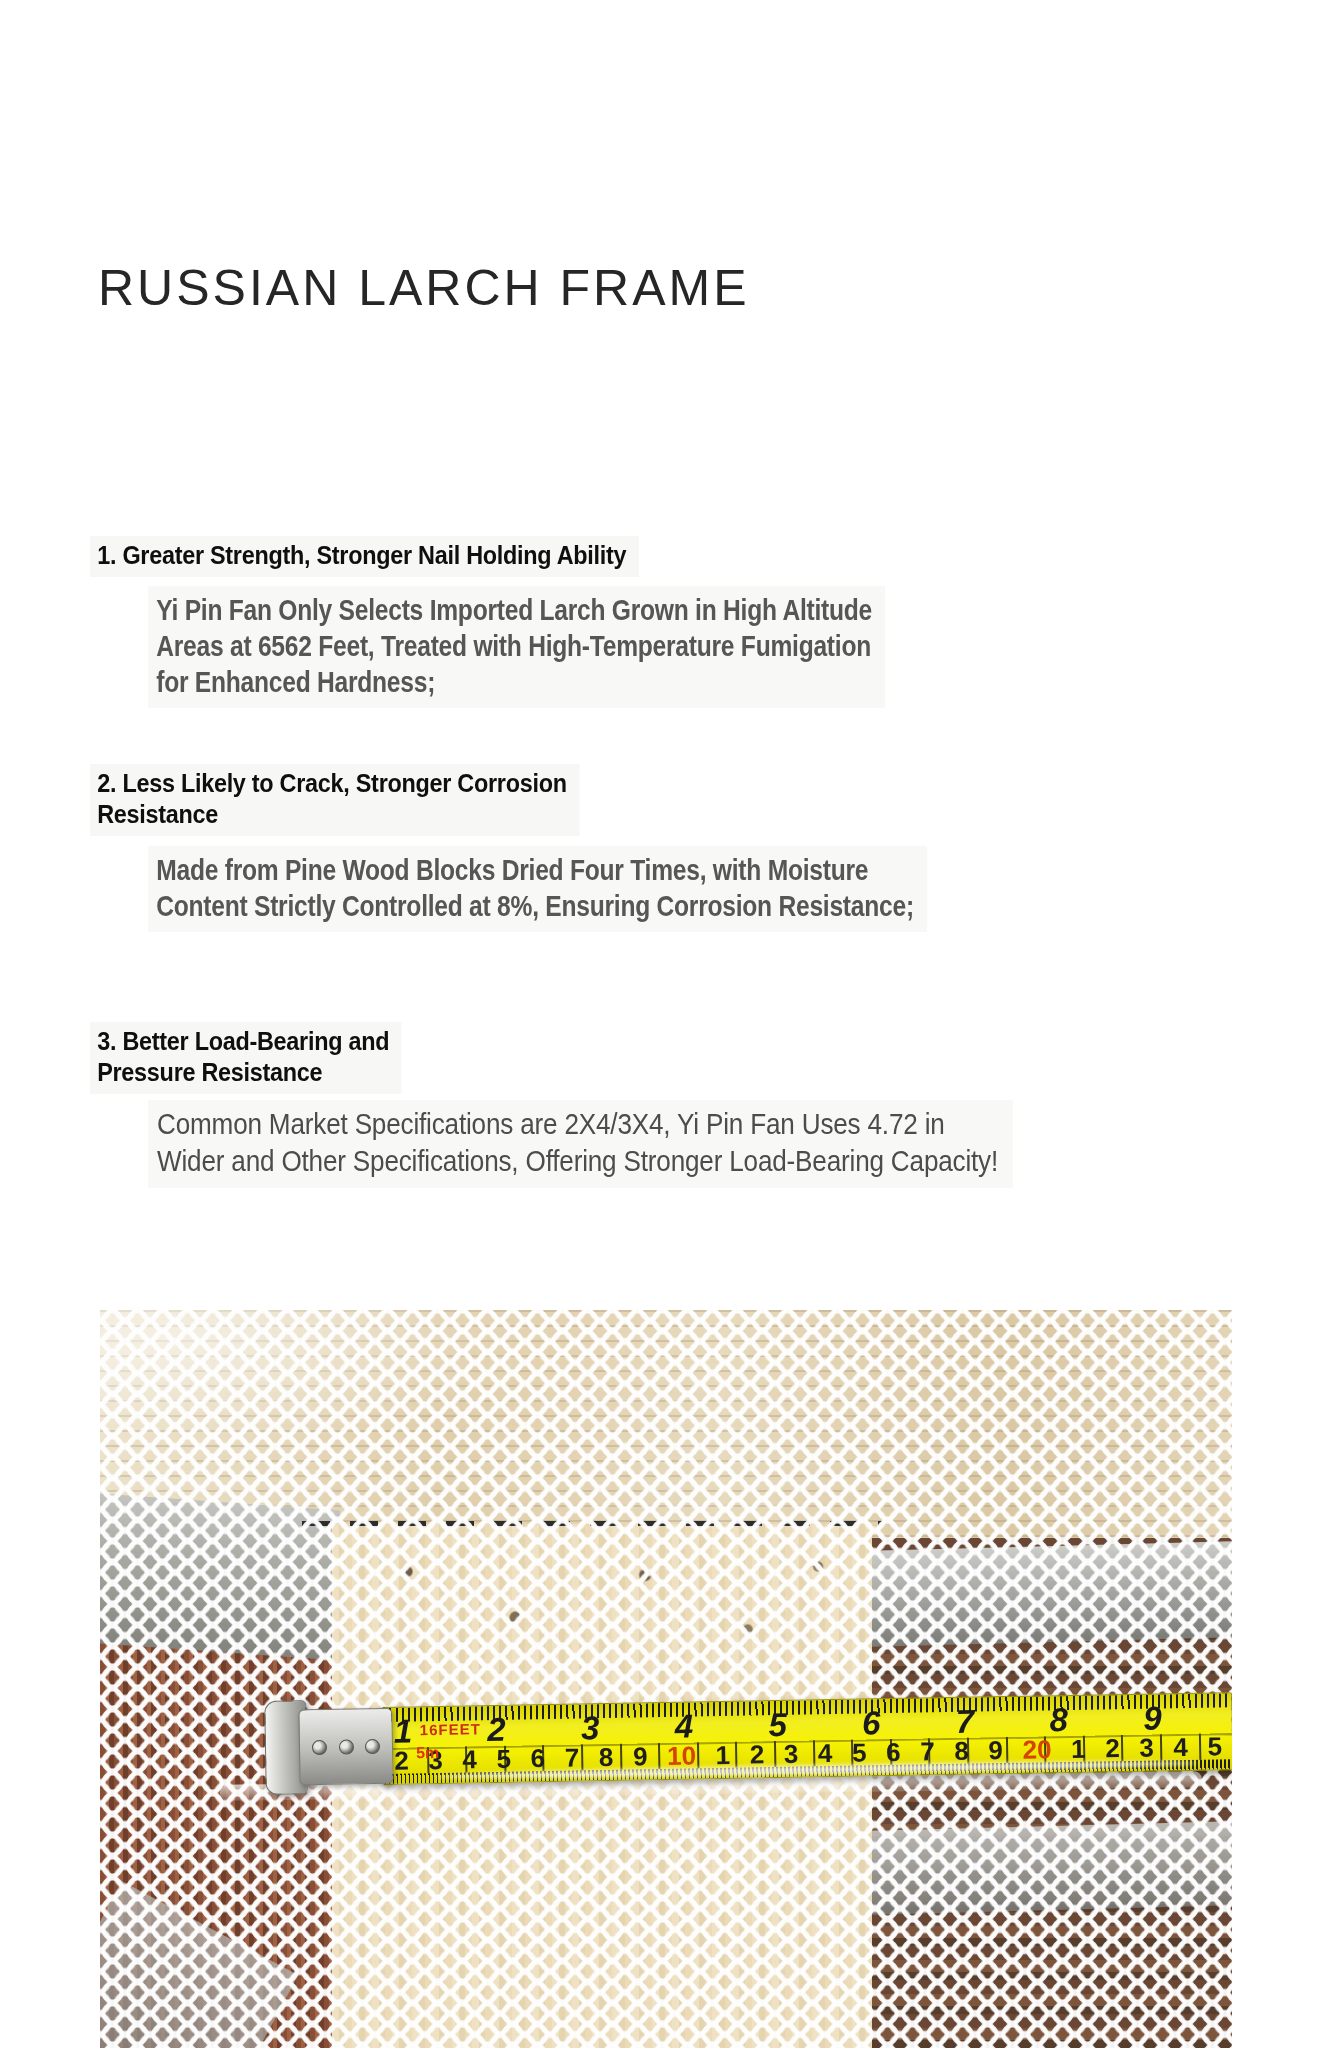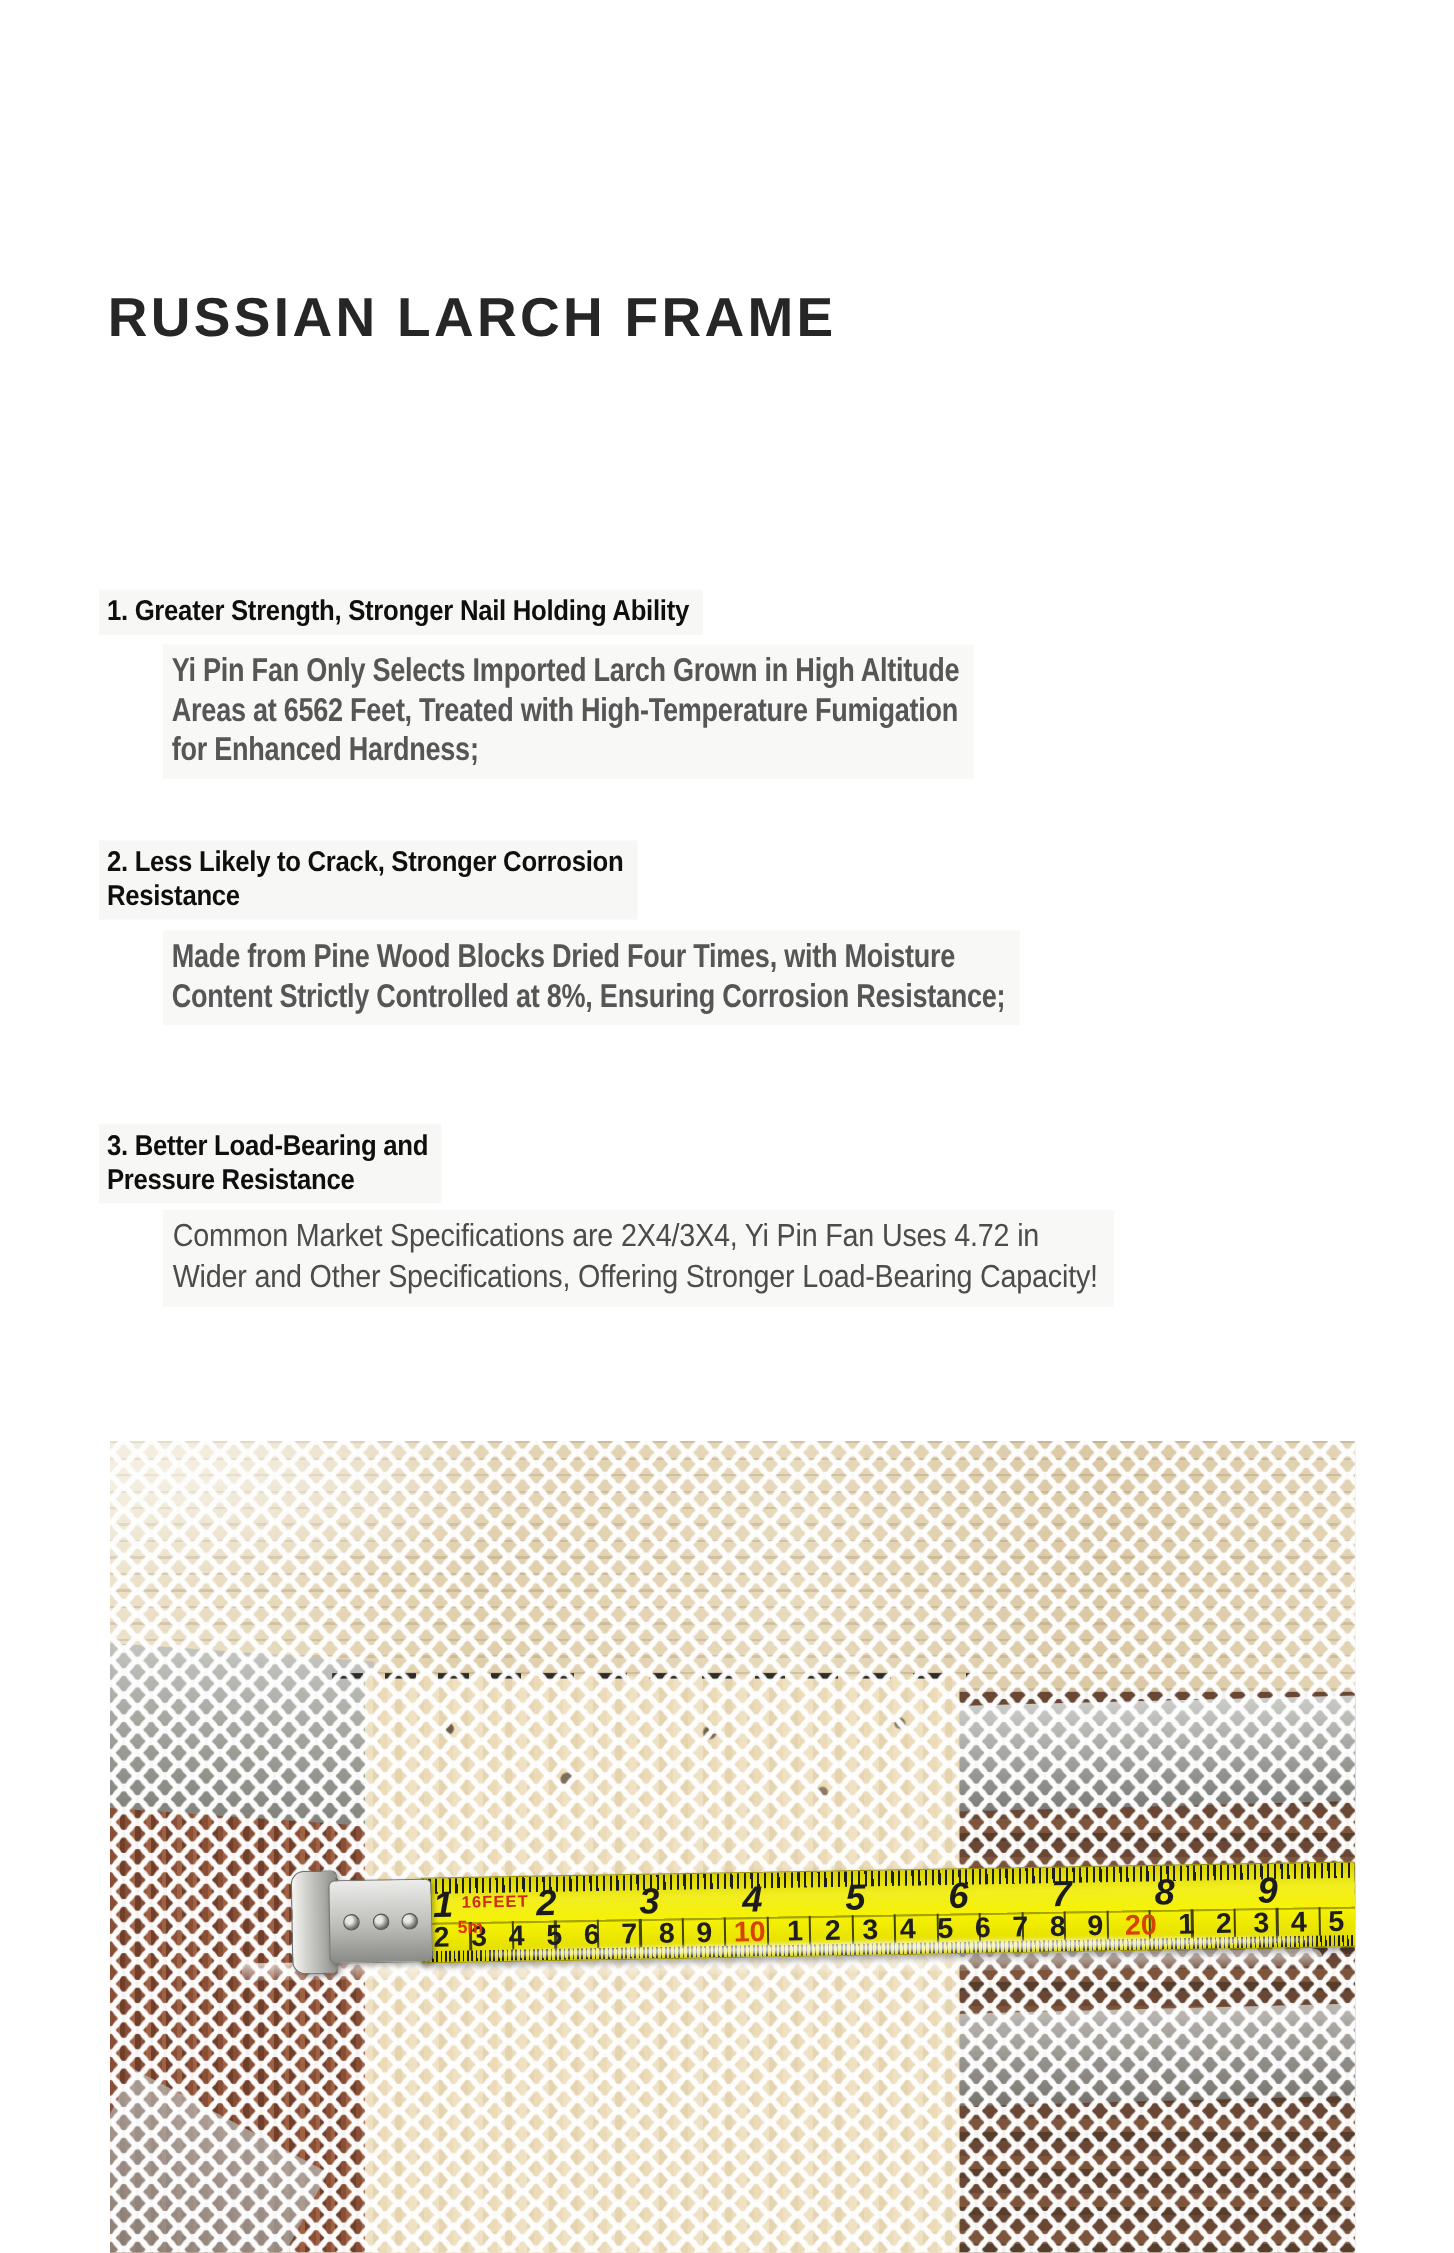--- a/index.html
+++ b/index.html
@@ -3,21 +3,21 @@
 <meta charset="utf-8">
 <style>
   html,body{margin:0;padding:0;background:#ffffff;}
   .page{
     position:relative;width:1322px;height:2048px;overflow:hidden;
     background:#ffffff;font-family:"Liberation Sans",sans-serif;
   }
   
   .title{
     position:absolute;left:98px;top:224px;
-    font-size:50px;line-height:60px;font-weight:700;color:#262626;
+    font-size:50px;line-height:60px;font-weight:400;color:#262626;
     letter-spacing:3px;white-space:nowrap;
   }
   .subtitle-wrap{
     position:absolute;left:88px;top:342px;background:#f6f6f4;
     padding:10px 20px 14px 12px;
   }
   .subtitle{
     font-size:43px;line-height:50px;font-weight:700;color:#0e0e0e;
     letter-spacing:-0.5px;white-space:nowrap;
     transform:scaleX(0.96);transform-origin:left center;display:inline-block;

